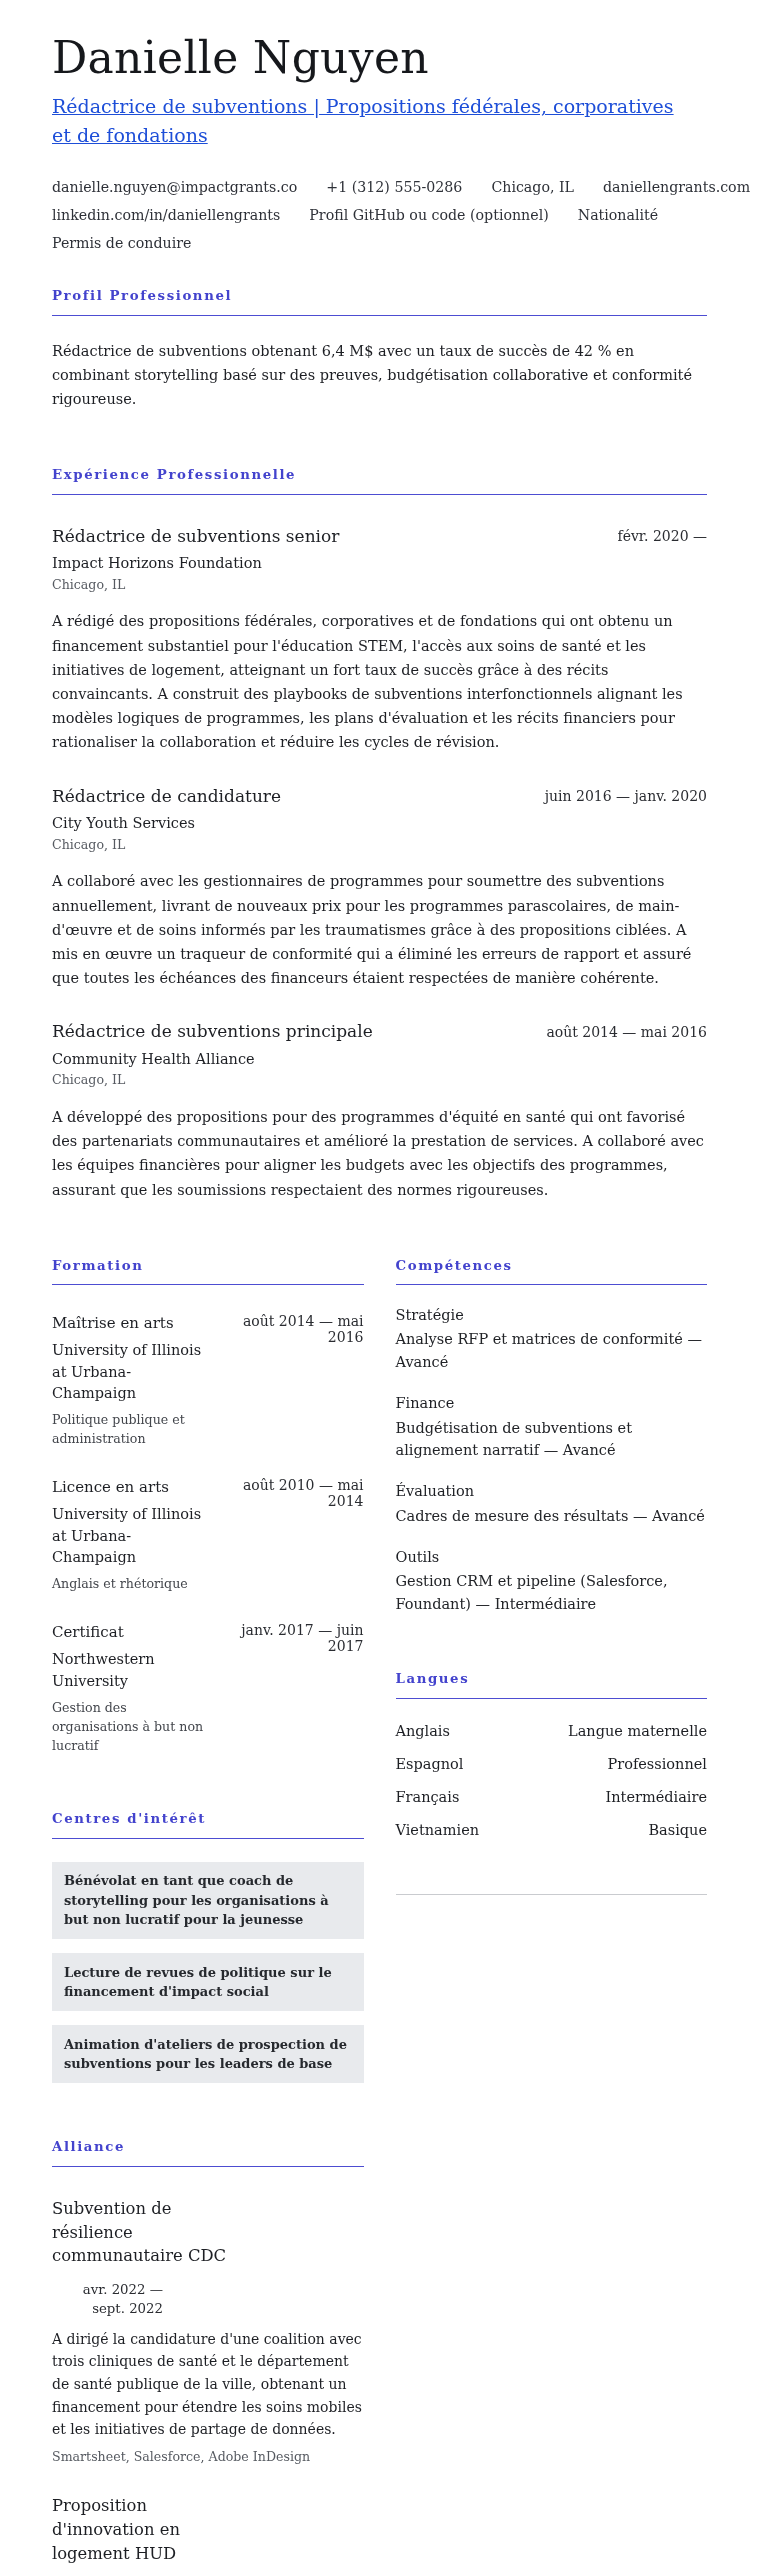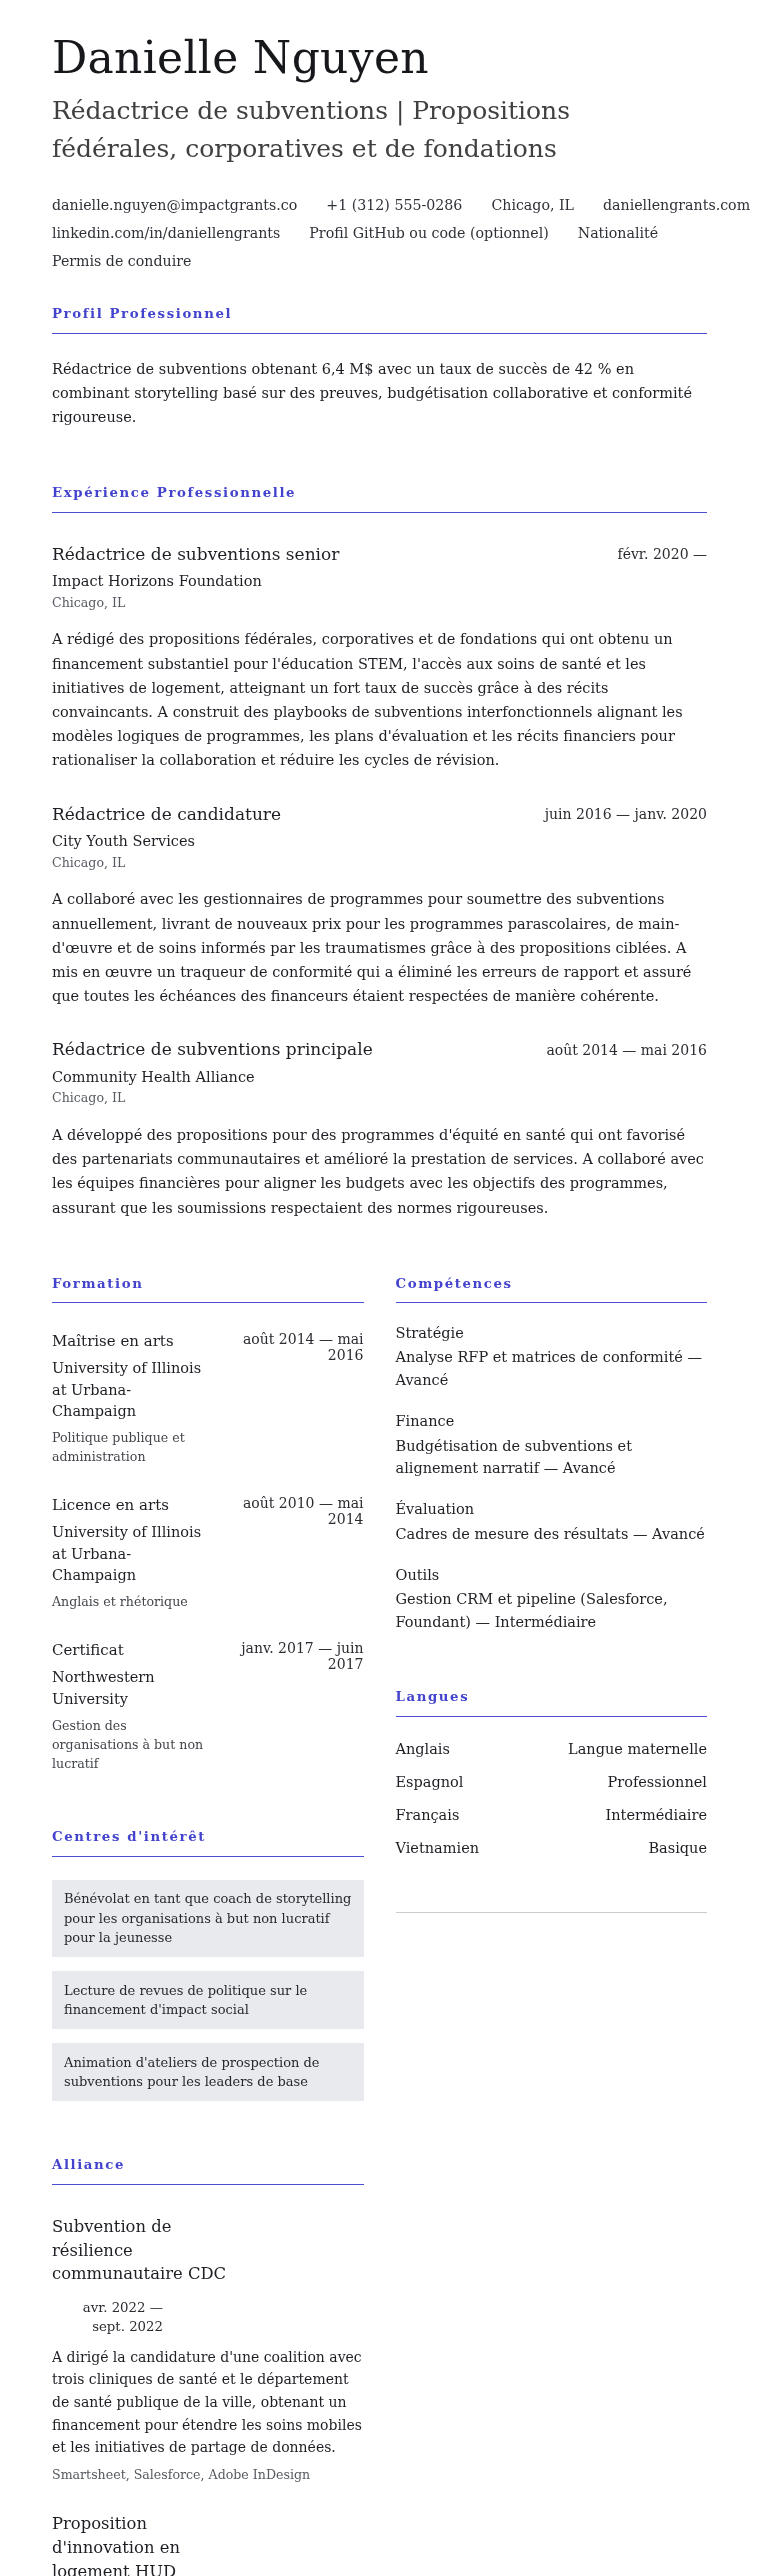--- a/index.html
+++ b/index.html
@@ -22,25 +22,26 @@
   
   .name {
     font-size: 44px;
     font-weight: 400;
     color: #16181c;
     margin: 19px 0 10px 0;
     letter-spacing: 0.3px;
     line-height: 1.1;
   }
   .subtitle {
-    font-size: 25px;
+    font-size: 19px;
     line-height: 1.5;
-    color: #404040;
+    color: #1d4ed8;
     margin: 0 0 30px 0;
     max-width: 639px;
+    text-decoration: underline;
   }
   .contact-row {
     display: flex;
     column-gap: 29px;
     margin-bottom: 12px;
     font-size: 14.2px;
     color: #2e3138;
     white-space: nowrap;
   }
 
@@ -97,20 +98,21 @@
   .skill-detail { font-size: 14.5px; line-height: 1.55; margin-top: 5.7px; color: #222428; }
 
   
   .interest {
     background: #e8eaed;
     padding: 9.5px 12px;
     margin-top: 14px;
     font-size: 13px;
     line-height: 1.5;
     color: #26292e;
+    font-weight: bold;
   }
   .interest.first { margin-top: 23px; }
 
   
   .lang-row { display: flex; justify-content: space-between; margin-top: 17px; font-size: 14.5px; }
   .lang-row.first { margin-top: 24px; }
 
   
   .proj { margin-top: 30px; }
   .proj-head { display: flex; justify-content: space-between; gap: 11.4px; flex-direction: column; }

